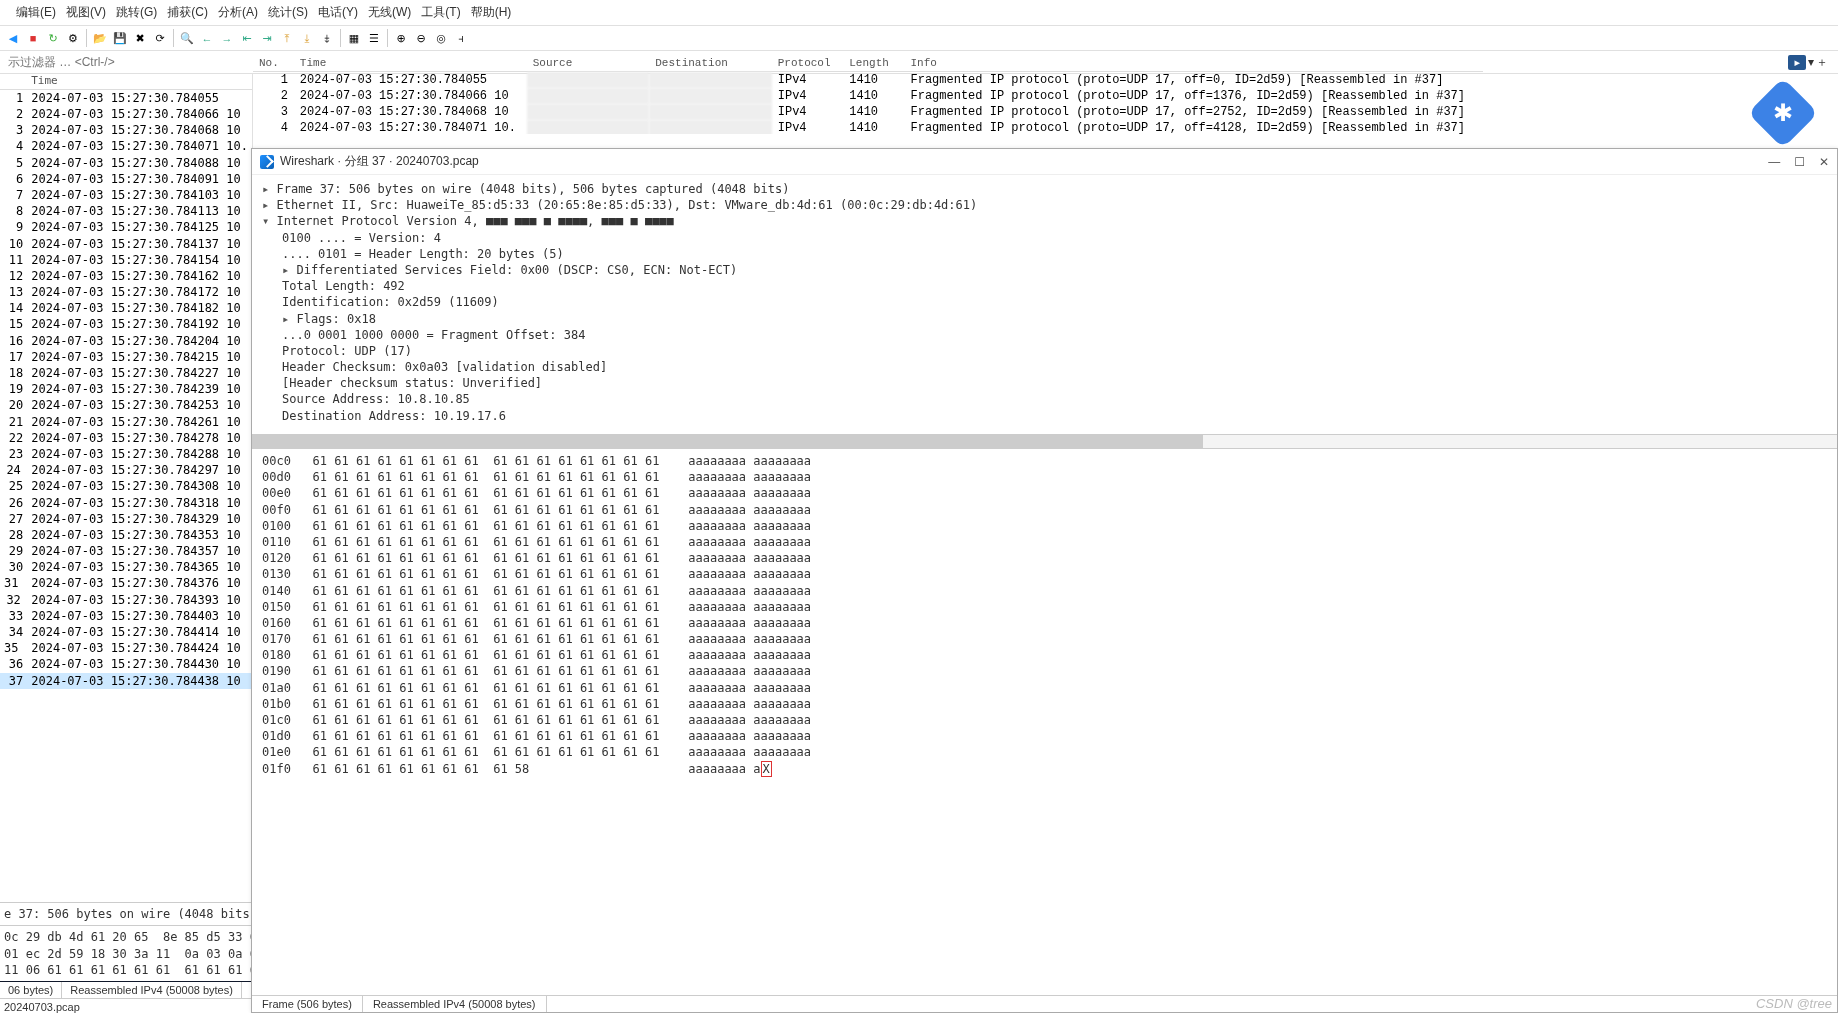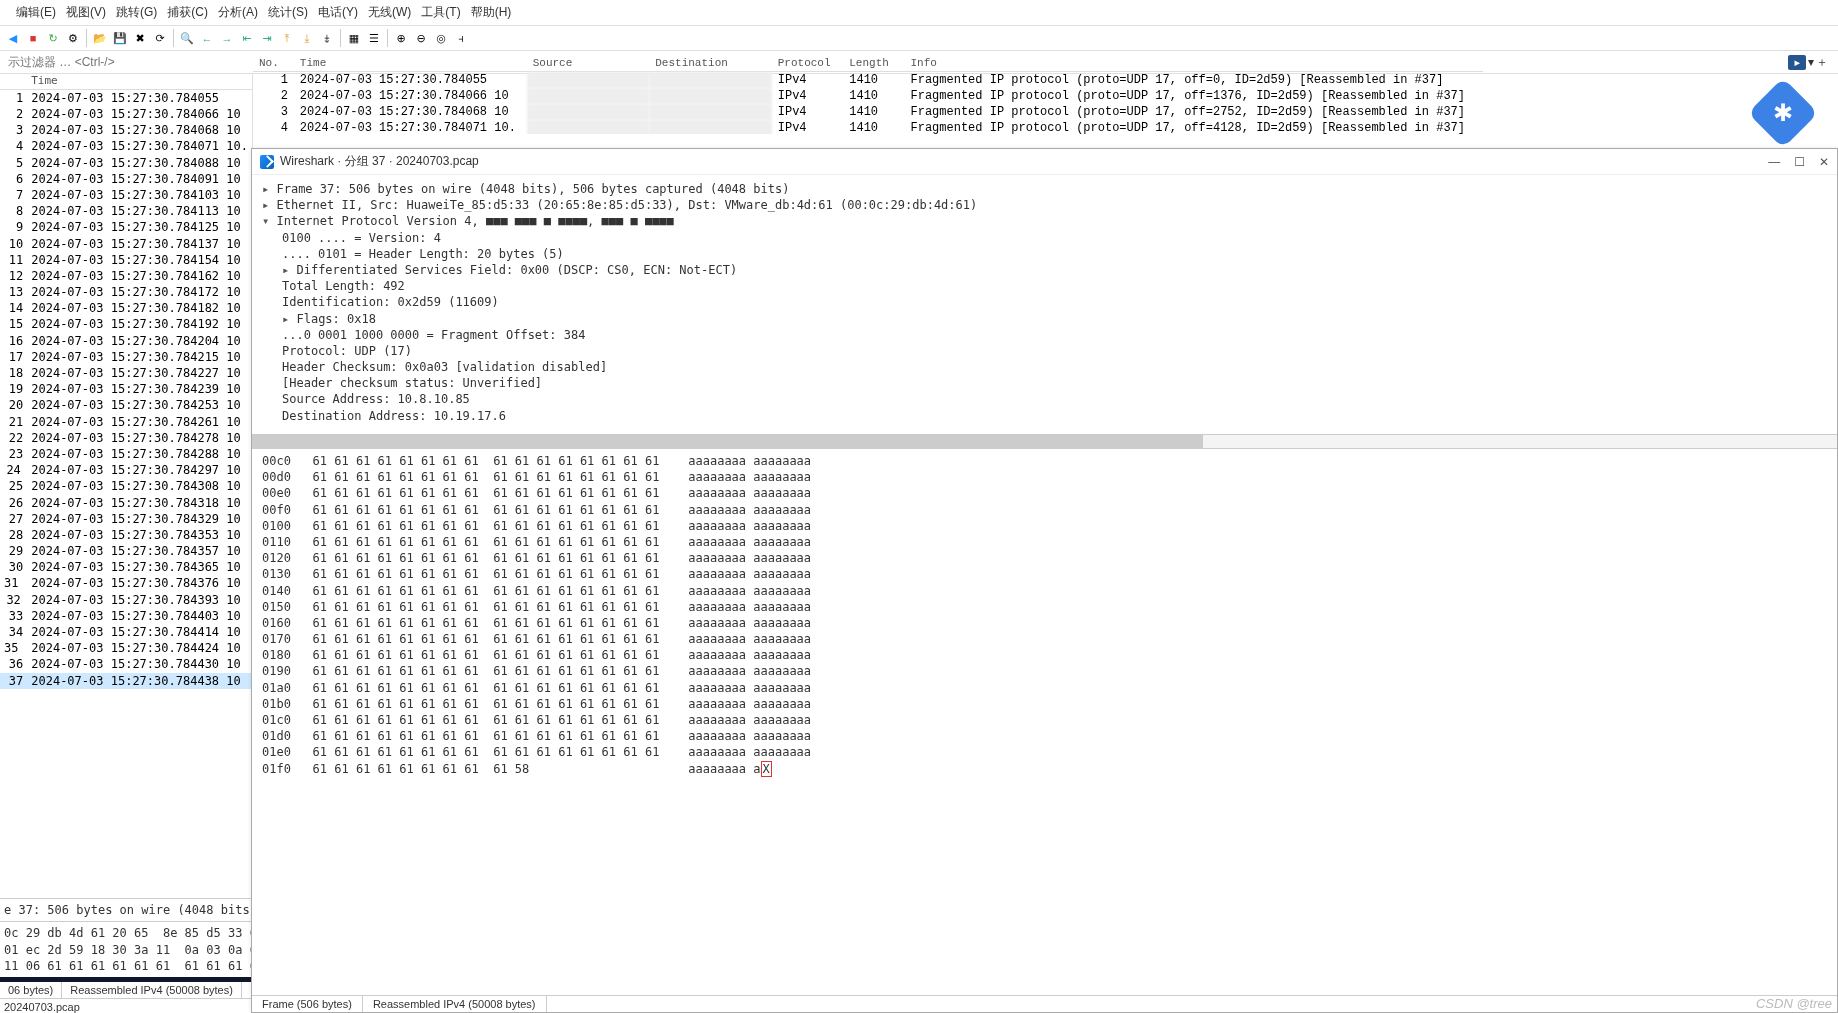--- a/index.html
+++ b/index.html
@@ -15,21 +15,21 @@
   .filter-chip { background:#25568f; color:#fff; font-size:11px; padding:1px 6px; border-radius:2px;}
   .main { display:flex; height: calc(100% - 24px - 26px - 22px); }
   .left-col { width: 253px; display:flex; flex-direction:column; border-right: 1px solid #e0e0e0; position: relative; overflow:hidden;}
   .pkt-list { flex:1; overflow:hidden; font-family: Consolas, monospace; font-size: 12px; line-height: 1.35;}
   .pkt-list table { border-collapse: collapse; width:100%; }
   .pkt-list th { text-align:left; font-weight:normal; color:#555; border-bottom:1px solid #ddd; padding:0 4px; font-size:11px;}
   .pkt-list td { padding: 0 4px; white-space: nowrap; color:#000;}
   .pkt-list tr.sel { background:#cde8ff; }
   .frame-summary { border-top:1px solid #ccc; padding:4px 4px; font-family:Consolas, monospace; font-size:12px; white-space: nowrap; overflow: hidden;}
   .hex-mini {font-family:Consolas, monospace; font-size:12px; padding:3px 4px; border-top:1px solid #ccc; white-space: pre; line-height:1.35;}
-  .bottom-tabs-mini { display:flex; border-top:5px solid #0f172a; font-size:11px;}
+  .bottom-tabs-mini { display:flex; border-top:1px solid #0f172a; font-size:11px;}
   .bottom-tabs-mini div { padding:2px 8px; border-right:1px solid #ccc;}
   .statusbar-mini { border-top:1px solid #ccc; padding:2px 4px; font-size:11px;}
   .wide-pkt { position:absolute; left:253px; top: 56px; width:1230px; font-family:Liberation Mono, monospace; font-size:12px; line-height:1.35; overflow:hidden; height:78px;}
   .wide-pkt table { border-collapse:collapse; width:100%;}
   .wide-pkt th { text-align:left; font-weight:normal; padding:0 6px; color:#555; border-bottom:1px solid #ddd; font-size:11px;}
   .wide-pkt td { padding:0 6px; white-space:nowrap; color:#000;}
   .wide-pkt td.blur { color:#ccc; background:#eee; filter: blur(1px);}
   .logo-fin { position:absolute; right:30px; top:88px; width:50px; height:50px; background:#3c82e6; transform: rotate(45deg); border-radius:10px; display:flex; align-items:center; justify-content:center;}
   .logo-fin::after { content:"✱"; color:#fff; transform: rotate(-45deg); font-size:24px;}
 

